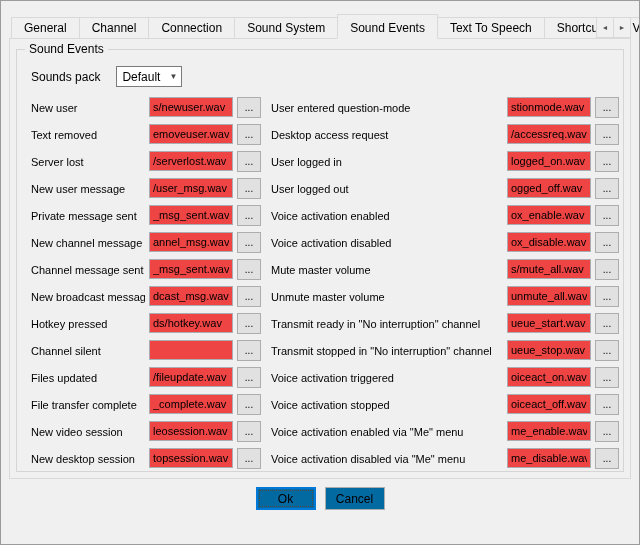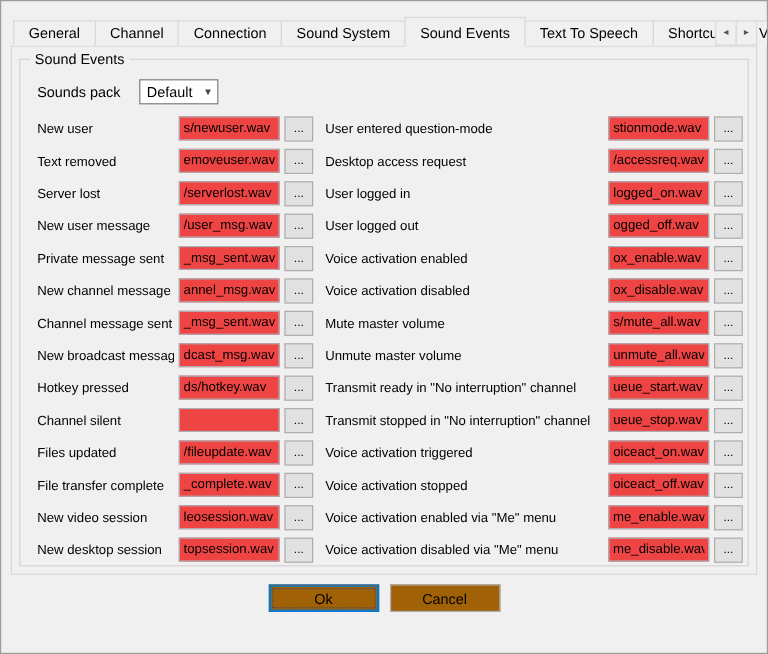--- a/index.html
+++ b/index.html
@@ -137,24 +137,24 @@
     font-family: "Liberation Sans", sans-serif;
     cursor: default;
   }
 
   
   .footer {
     margin-top: 8px;
     display: flex; justify-content: center; gap: 9px;
   }
   .footer button {
-    width: 92px; height: 23px;
+    width: 60px; height: 23px;
     font-size: 12px;
     font-family: "Liberation Sans", sans-serif;
-    background: #a16207;
+    background: #0369a1;
     border: 1px solid #adadad;
     cursor: default;
   }
   .footer .btn-primary {
     border: 1px solid #0078d7;
     box-shadow: inset 0 0 0 1px #0078d7;
     outline: 1px dotted #4a4a4a;
     outline-offset: -4px;
   }
 </style>

